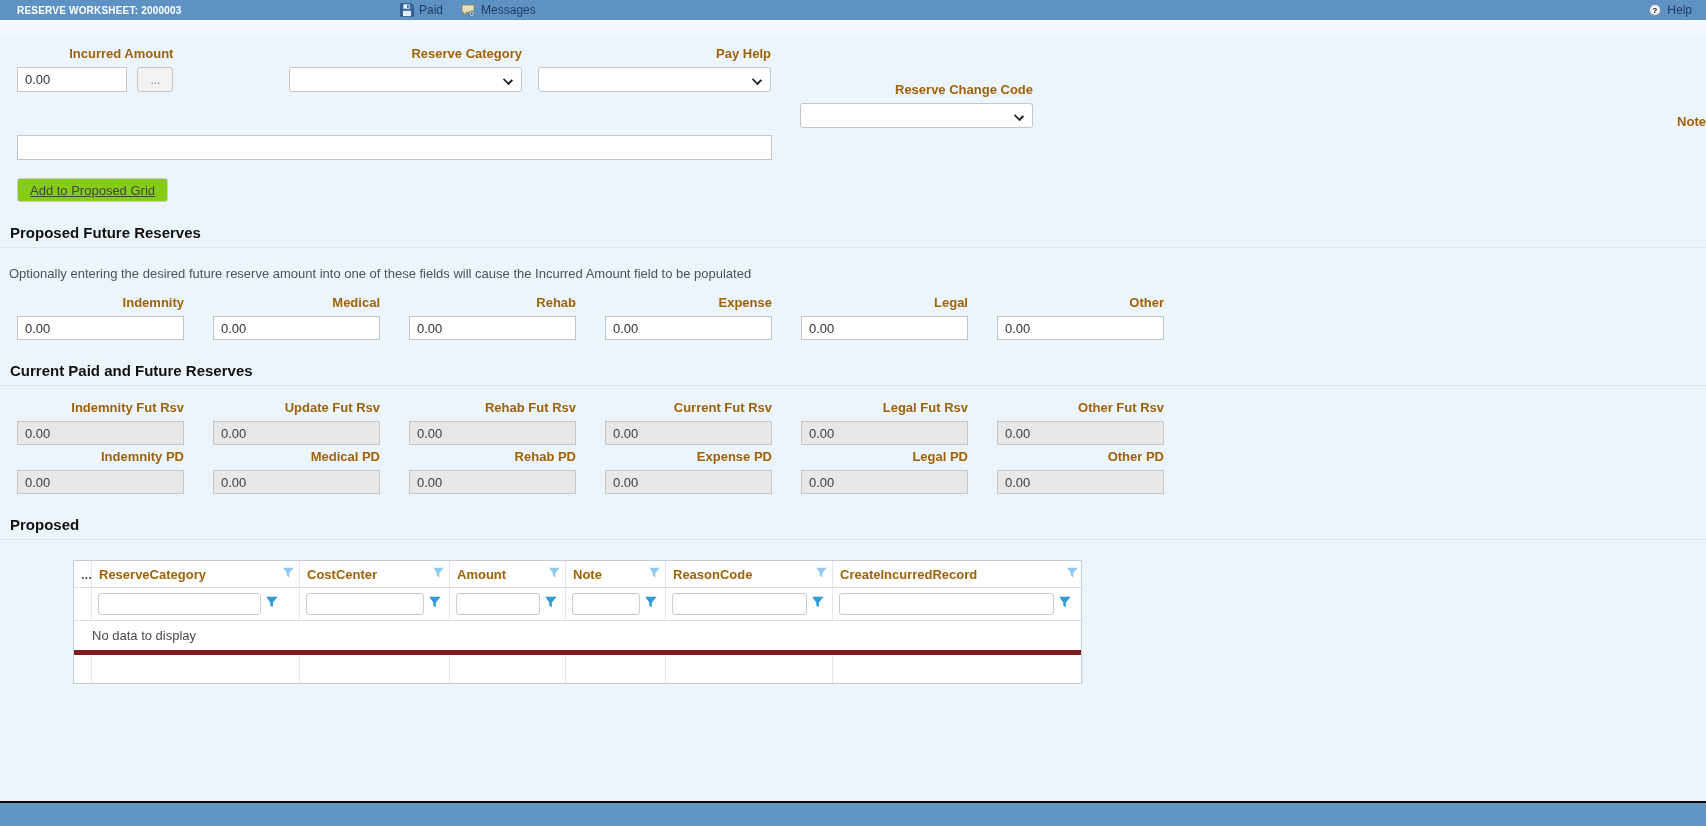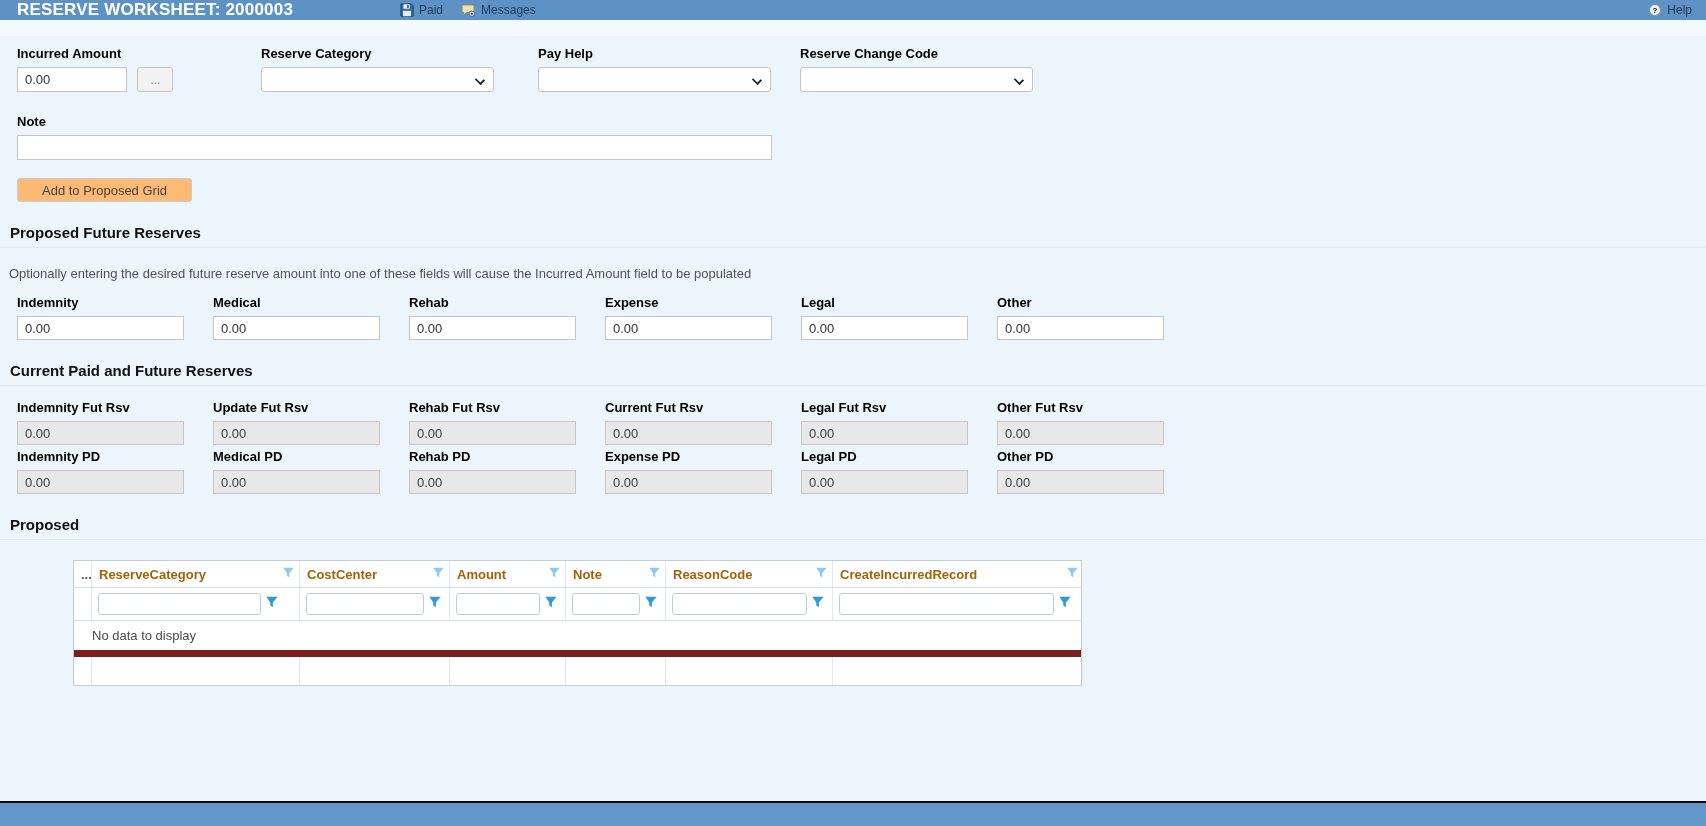--- a/index.html
+++ b/index.html
@@ -8,43 +8,43 @@
     font-family: "Liberation Sans", sans-serif;
     background:#ecf4fc;
     position:relative;
     overflow:hidden;
   }
   
   .topbar {
     height:20px; background:#5e92c4; display:flex; align-items:center;
     padding:0 10px; position:relative;
   }
-  .topbar-title { color:#fff; font-weight:bold; font-size:17px; margin-left:7px; letter-spacing:.2px; }
+  .topbar-title { color:#fff; font-weight:bold; font-size:10px; margin-left:7px; letter-spacing:.2px; }
   .topbar-tools { position:absolute; left:400px; display:flex; align-items:center; gap:18px; }
   .tool { display:flex; align-items:center; gap:5px; font-size:12px; color:#1e3a5f; cursor:pointer; }
   .topbar-help { position:absolute; right:14px; display:flex; align-items:center; gap:5px; font-size:12px; color:#1e3a5f; cursor:pointer; }
   .icon { display:inline-block; line-height:0; }
   .light-strip { height:16px; background:#f4f9ff; }
 
   
   .content { padding:0 0 0 17px; }
   .chk-row { margin-top:29px; display:flex; align-items:center; }
   .checkbox {
     width:13px; height:13px; background:#fff; border:1px solid #444; display:inline-block;
     position:relative; cursor:pointer;
   }
   .checkbox.checked::after{
     content:"✓"; position:absolute; left:0px; top:-2px; font-size:13px; font-weight:bold; color:#111;
   }
   .chk-label { font-size:13px; font-weight:bold; color:#4f5356; margin-left:2px; }
 
-  .field-label { font-size:13px; font-weight:bold; color:#000000; margin-bottom:6px; display:block; }
+  .field-label { font-size:13px; font-weight:bold; color:#a16207; margin-bottom:6px; display:block;text-align:right; }
   .form-row { position:relative; height:63px; margin-top:10px; }
   .fg { position:absolute; top:0; }
-  .fg1 { left:0; }  .fg2 { left:244px; } .fg3 { left:521px; } .fg4 { left:783px; }
+  .fg1 { left:0; }  .fg2 { left:272px; } .fg3 { left:521px; } .fg4 { left:783px;margin-top:36px; }
 
   input[type=text] {
     font-family:"Liberation Sans",sans-serif; font-size:13px; color:#333;
     border:1px solid #bfc7cc; border-radius:0; height:25px; padding:0 7px;
     background:#fff; outline:none;
   }
   input[disabled] { background:#e8e8e8; border-color:#c6c6c6; color:#3c3c3c; }
 
   .amt-input { width:110px; }
   .browse-btn {
@@ -58,23 +58,24 @@
   }
   .select .chev {
     position:absolute; right:9px; top:8px; width:8px; height:8px;
     border-right:2px solid #1a1a1a; border-bottom:2px solid #1a1a1a;
     transform:rotate(45deg) scale(1,.8); transform-origin:center;
   }
   .note-block { margin-top:5px; }
   .note-input { width:755px; }
 
   .add-btn {
-    margin-top:18px; height:24px; padding:0 24px; font-size:13px; color:#444;
-    background:#fdba74; border:1px solid #ccc; border-radius:3px; cursor:pointer;
+    margin-top:18px; height:24px; padding:0 12px; font-size:13px; color:#444;
+    background:#84cc16; border:1px solid #ccc; border-radius:3px; cursor:pointer;
     font-family:"Liberation Sans",sans-serif;
+    text-decoration:underline;
   }
 
   .section-heading {
     font-size:15px; font-weight:bold; color:#111; margin:22px 0 0 -12px; padding-left:5px;
   }
   .section-rule { border:none; border-top:1px solid #dde7f0; margin:6px 0 0 -17px; }
 
   .hint { font-size:13px; color:#4f5356; margin:18px 0 0 -8px; }
 
   .six-grid { display:grid; grid-template-columns:repeat(6,167px); column-gap:29px; }
@@ -98,21 +99,21 @@
   .hcell:last-child { border-right:none; }
   .hcell .hlabel { color:#a16207; font-weight:bold; font-size:13px; flex:1; white-space:nowrap; }
   .hcell .hlabel.dots { color:#555; }
   .fcell {
     height:32px; display:flex; align-items:center; padding:0 3px 0 6px;
     border-right:1px solid #e2e8ee;
   }
   .fcell:last-child { border-right:none; }
   .fcell input { height:22px; border-radius:3px; border:1px solid #c4cdd4; padding:0 4px; }
   .funnel { margin-left:4px; cursor:pointer; flex:none; }
-  .nodata { padding:7px 0 7px 18px; font-size:13px; color:#4a4a4a; border-bottom:7px solid #7f1d1d; }
+  .nodata { padding:7px 0 7px 18px; font-size:13px; color:#4a4a4a; border-bottom:5px solid #7f1d1d; }
   .ftr .hcell { height:28px; border-right:1px solid #e2e8ee; }
 
   
   .bottombar {
     position:absolute; left:0; right:0; bottom:0; height:25px;
     background:#6096c8; border-top:2px solid #0a0a0a;
   }
 </style>
 </head>
 <body>

